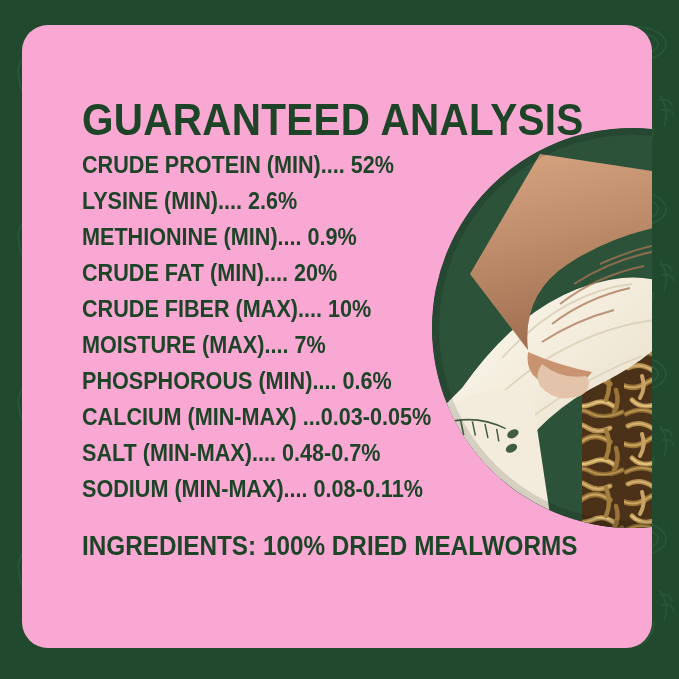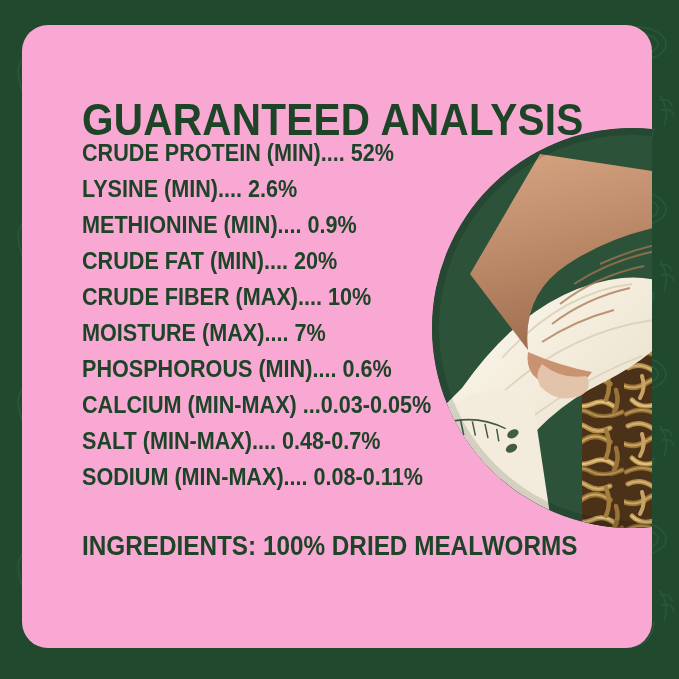--- a/index.html
+++ b/index.html
@@ -55,21 +55,21 @@
     font-family: "Liberation Sans Narrow", "Liberation Sans", sans-serif;
     transform: scaleX(0.92);
     transform-origin: left center;
     white-space: nowrap;
   }
 
   
   .analysis-list {
     position: absolute;
     left: 60px;
-    top: 110px;
+    top: 122px;
     width: 400px;
     list-style: none;
     margin: 0;
     padding: 0;
   }
   .analysis-item {
     font-size: 24px;
     line-height: 36px;
     font-weight: 700;
     color: #1d4427;

